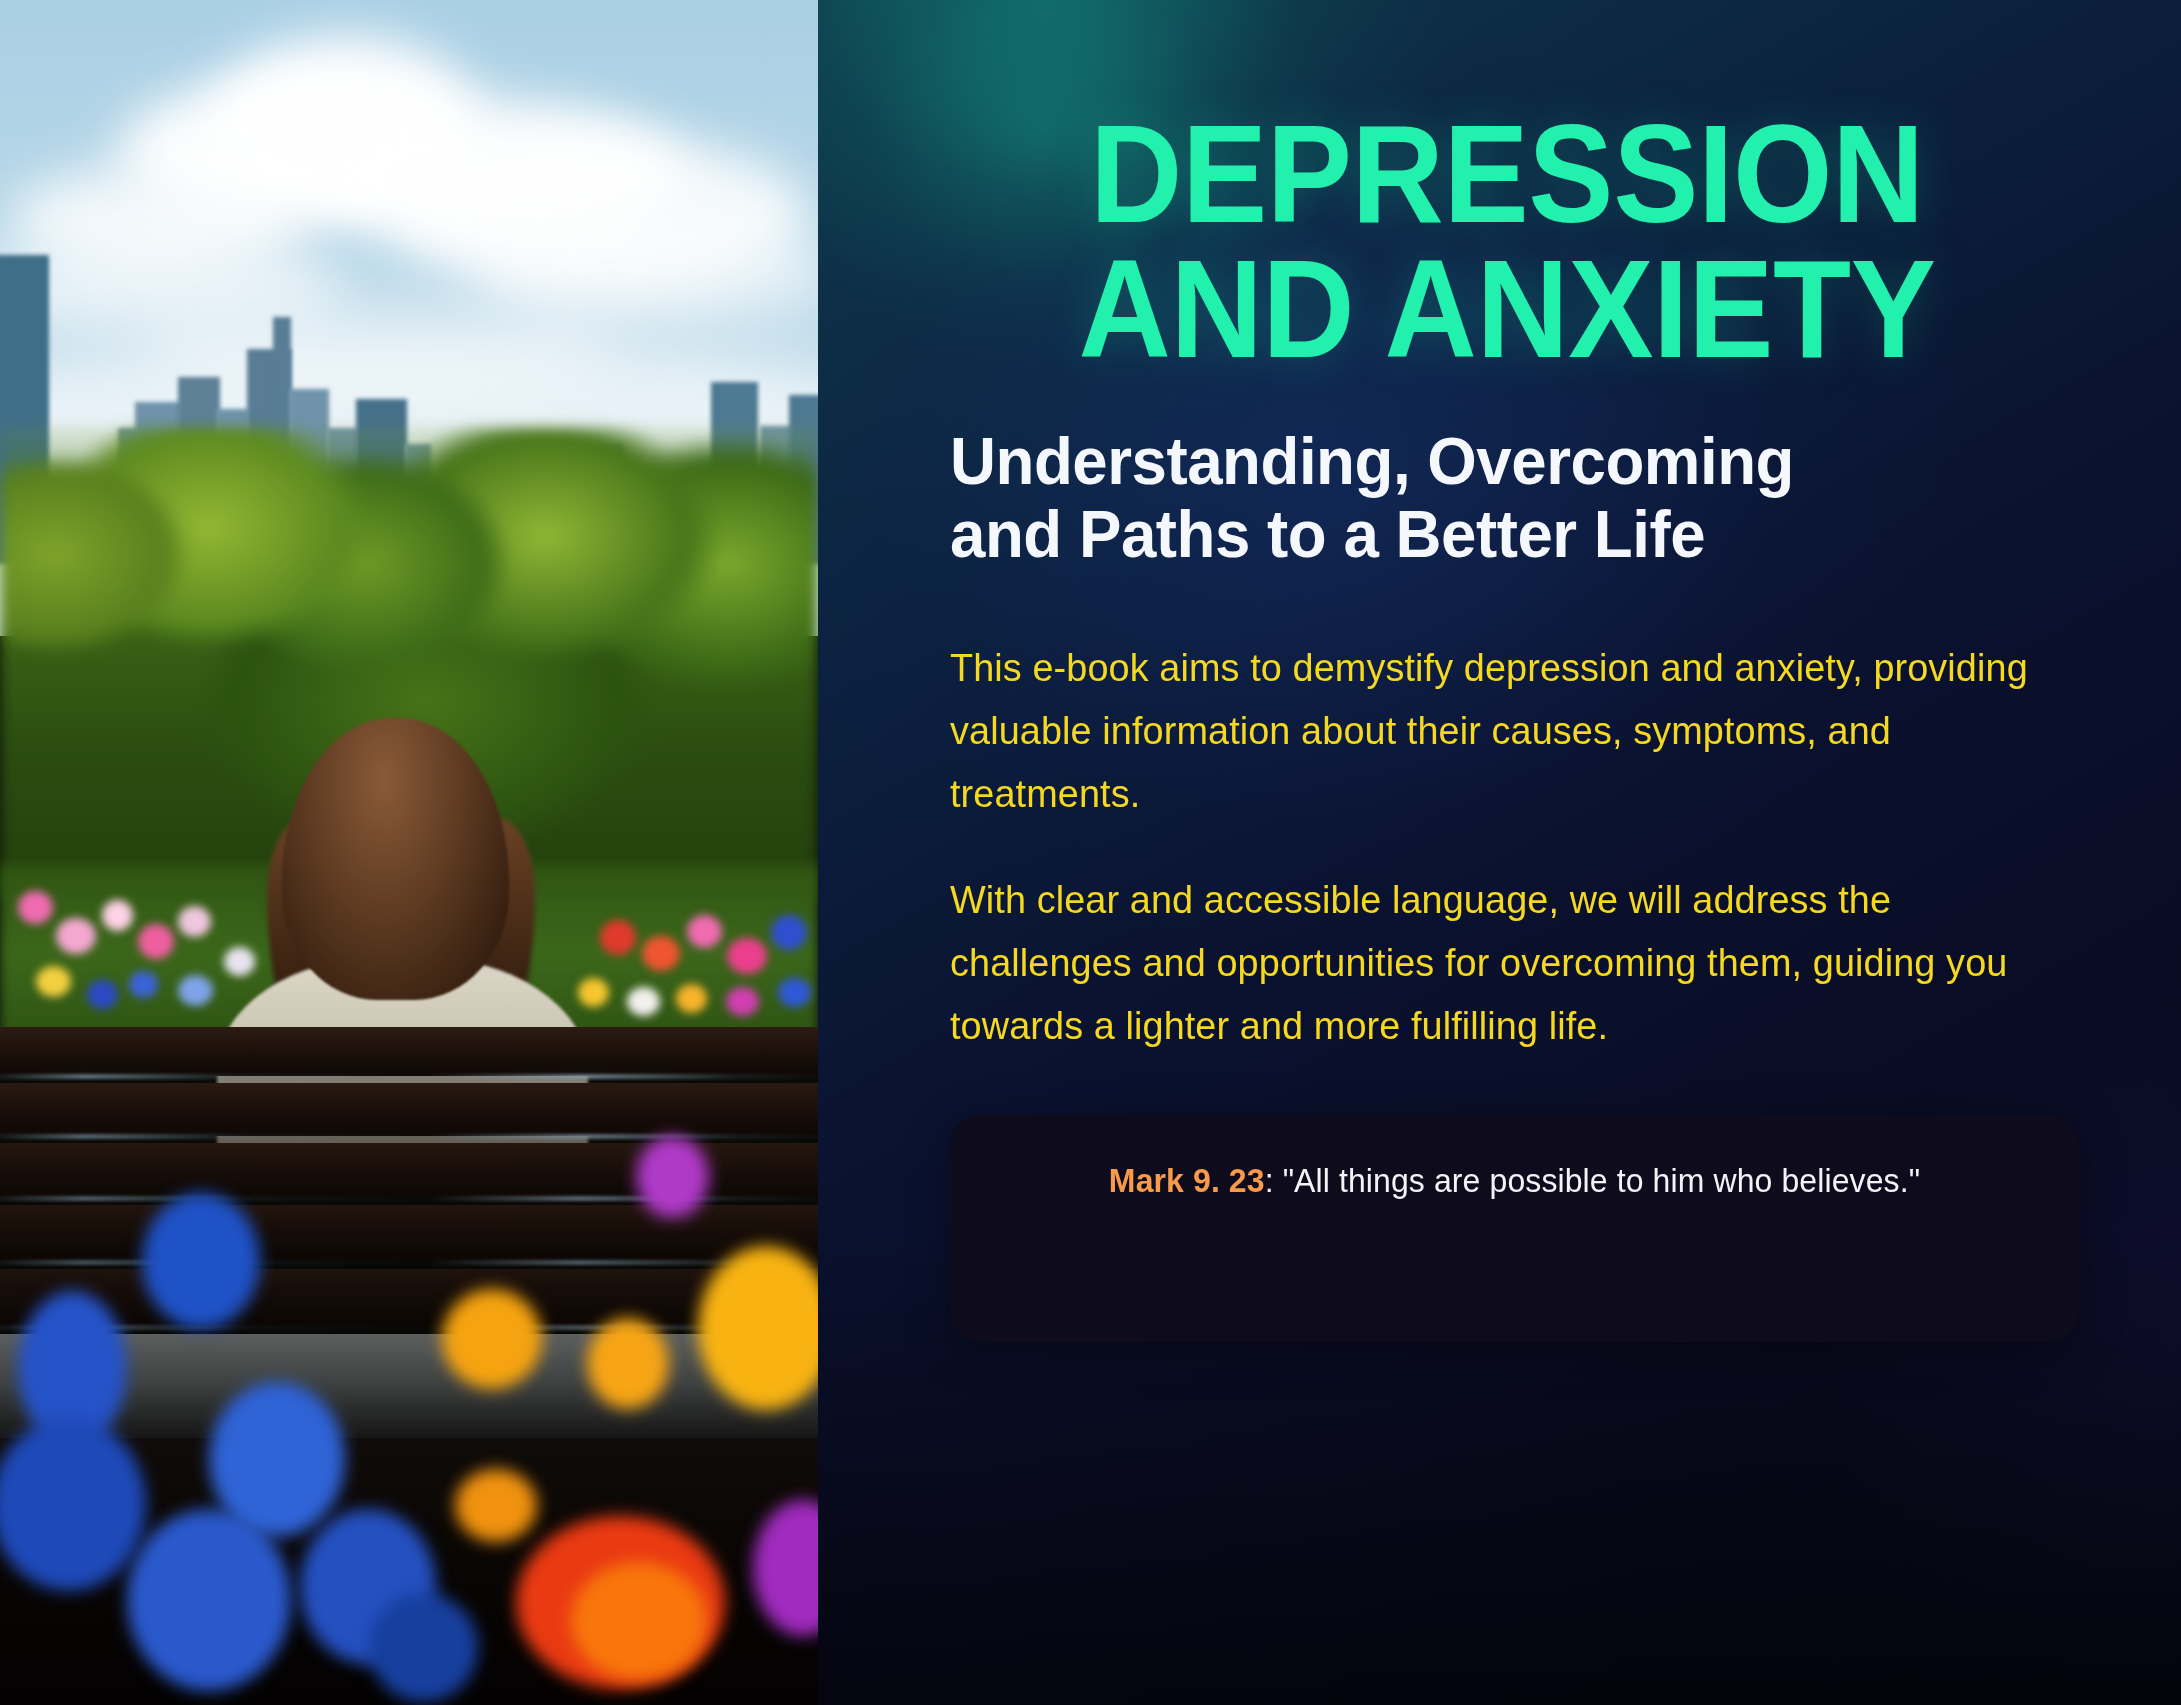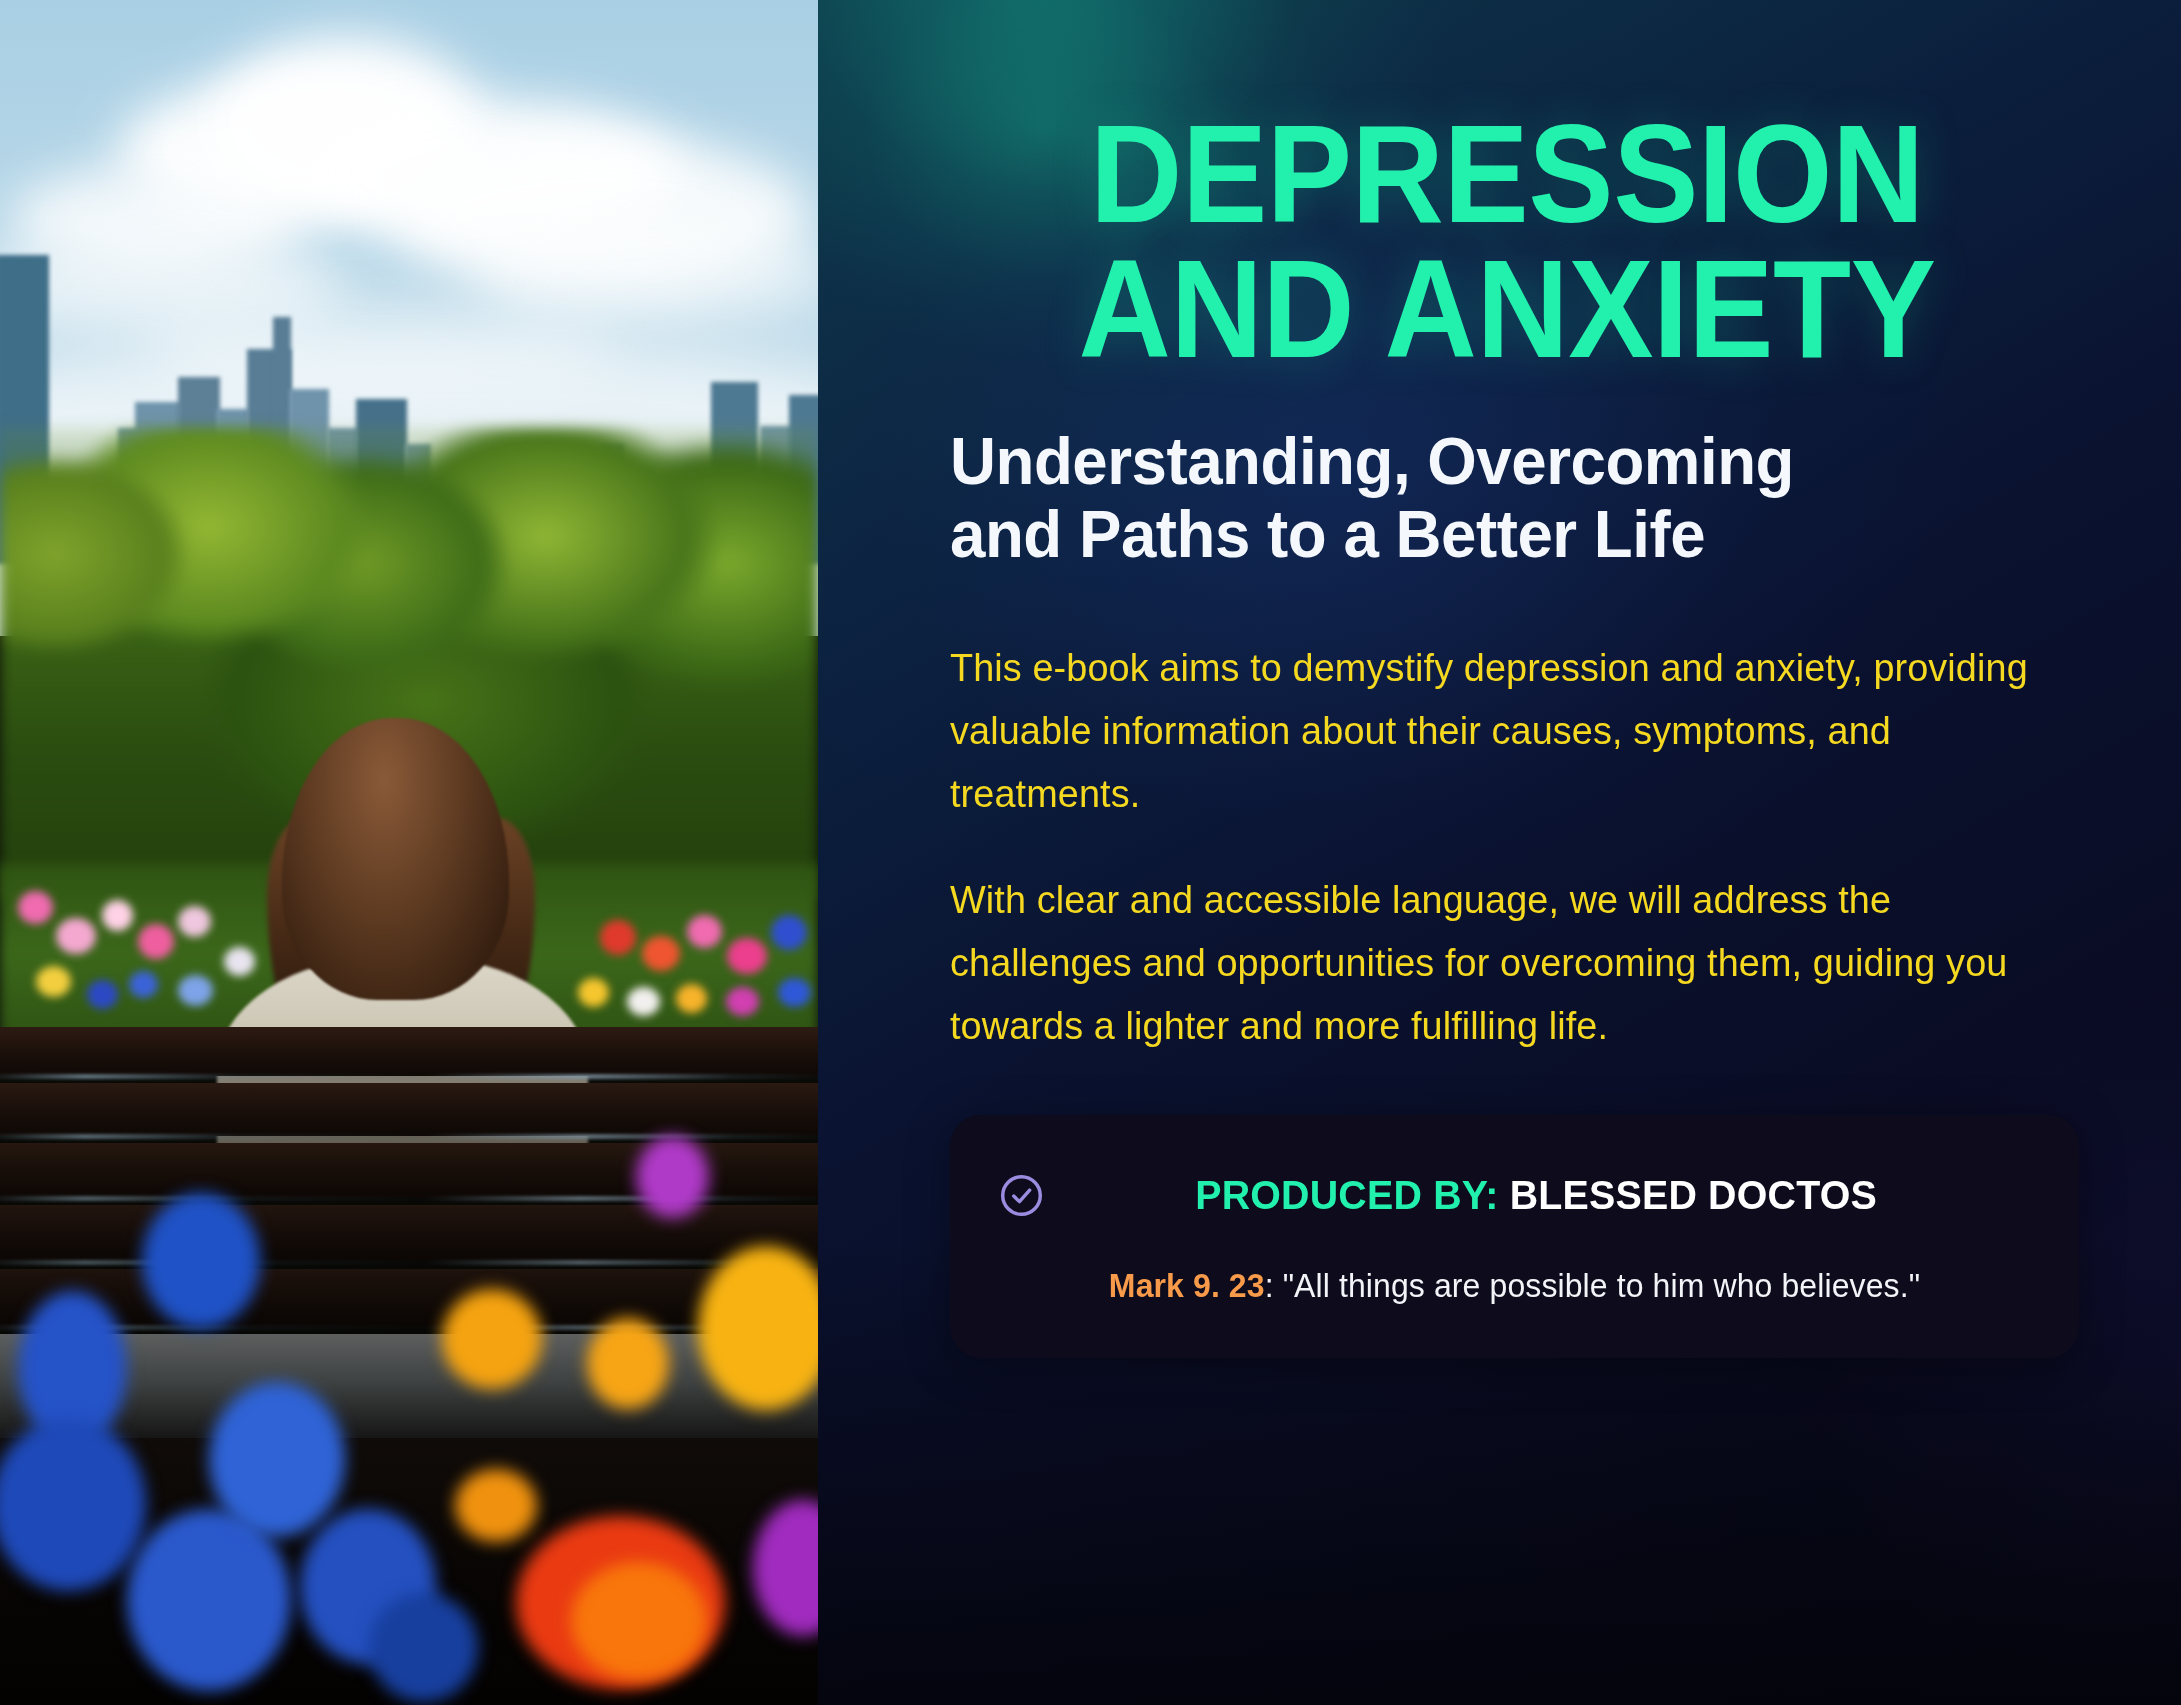--- a/index.html
+++ b/index.html
@@ -386,31 +386,20 @@
 
       <h2 class="subtitle">
         <span class="line">Understanding, Overcoming</span>
         <span class="line">and Paths to a Better Life</span>
       </h2>
 
       <p class="body-para p1">This e-book aims to demystify depression and anxiety, providing valuable information about their causes, symptoms, and treatments.</p>
       <p class="body-para p2">With clear and accessible language, we will address the challenges and opportunities for overcoming them, guiding you towards a lighter and more fulfilling life.</p>
 
       <div class="producer-card">
-        <div class="producer-row">
-          <span class="check-icon">
-            <svg width="49" height="49" viewBox="0 0 24 24" fill="none" stroke="#9b8ce0" stroke-width="1.7" stroke-linecap="round" stroke-linejoin="round">
-              <circle cx="12" cy="12" r="9.2"></circle>
-              <polyline points="8.2,12.3 11,15 16,9.4"></polyline>
-            </svg>
-          </span>
-          <span class="producer-text">
-            <span class="lbl">PRODUCED BY:</span><span> </span><span class="val">BLESSED DOCTOS</span>
-          </span>
-        </div>
 
         <div class="verse">
           <span class="ref">Mark 9. 23</span><span class="txt">: </span><span class="txt">"All things are possible to him who believes."</span>
         </div>
       </div>
 
     </div>
   </div>
 </div>
 

